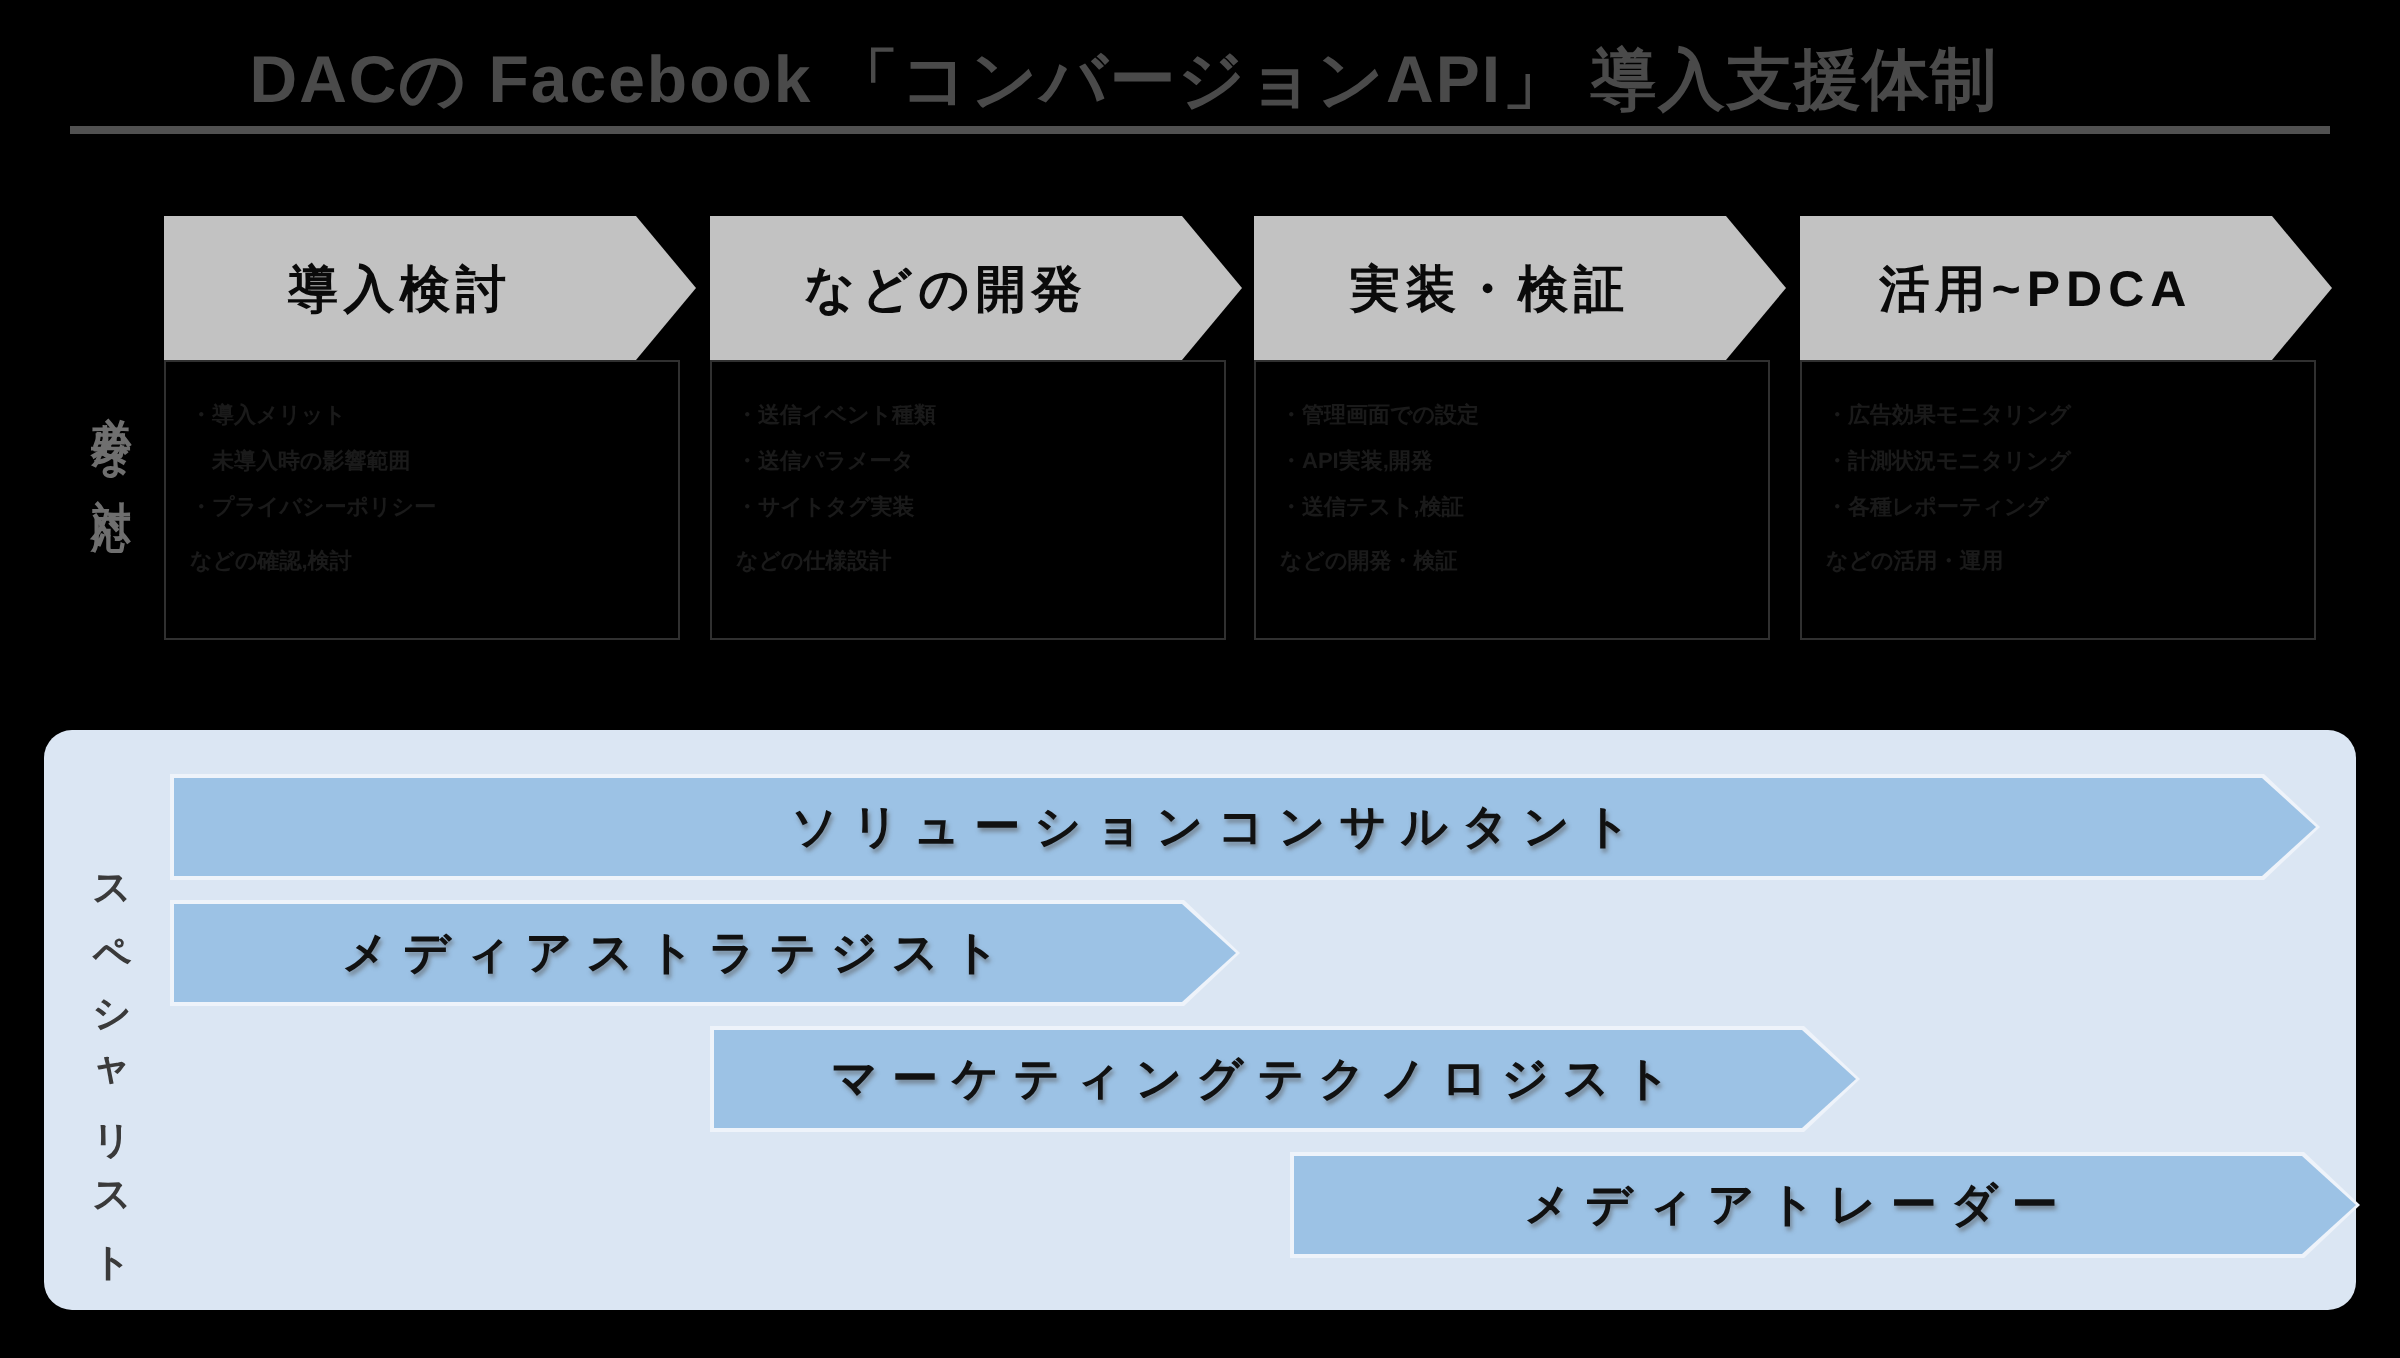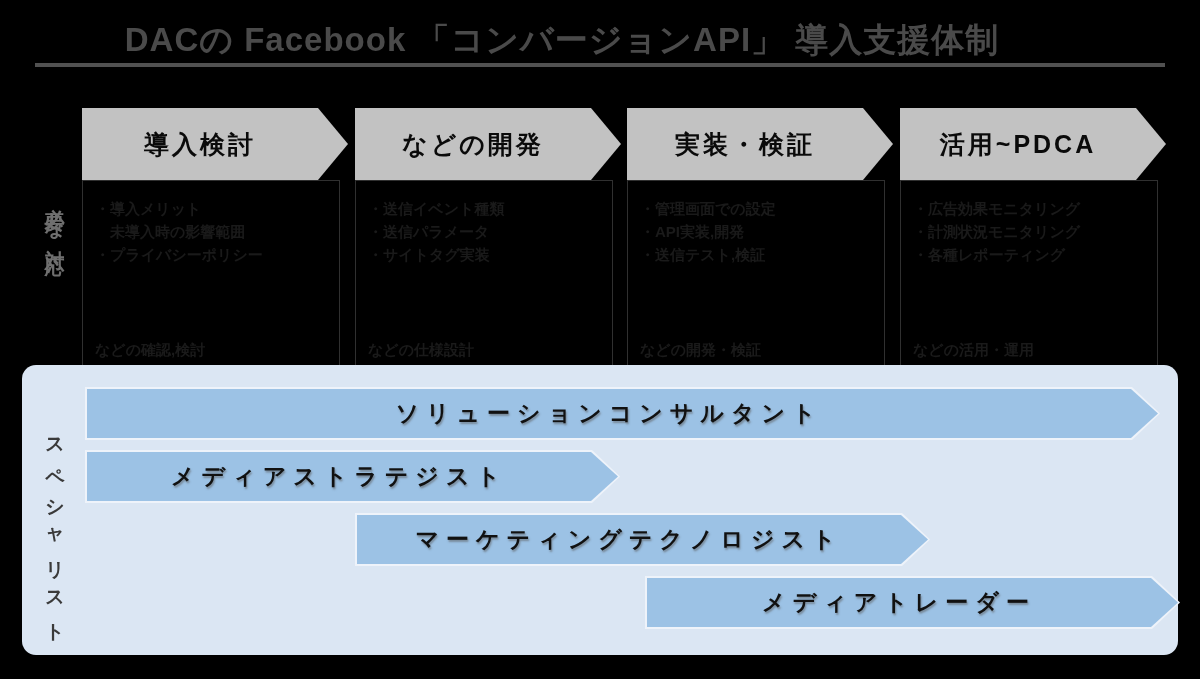--- a/index.html
+++ b/index.html
@@ -21,24 +21,24 @@
   .arrow{
     position:absolute;top:108px;height:72px;width:266px;box-sizing:border-box;
     clip-path:polygon(0 0, calc(100% - 30px) 0, 100% 50%, calc(100% - 30px) 100%, 0 100%);
     background:var(--stage_arrow,#c2c2c2);
     display:flex;align-items:center;justify-content:center;padding-right:30px;
     font-size:25px;font-weight:bold;color:var(--stage_arrow_text,#0a0a0a);letter-spacing:3px;
   }
   .s0{left:82px}.s1{left:355px}.s2{left:627px}.s3{left:900px}
   
   .tbox{
-    position:absolute;top:180px;width:258px;height:208px;box-sizing:border-box;
+    position:absolute;top:180px;width:258px;height:140px;box-sizing:border-box;
     background:var(--task_box_bg,#000);border:1px solid var(--task_box_border,#303030);
     padding:16px 12px;color:var(--task_box_text,#1a1a1a);
-    font-size:15px;font-weight:bold;
+    font-size:11px;font-weight:bold;
   }
   .tbox .line{line-height:23px;white-space:pre-wrap;}
   .tbox .footer{position:absolute;bottom:26px;left:12px;line-height:23px;white-space:pre-wrap;text-align:center;}
   
   .vlabel{
     position:absolute;writing-mode:vertical-rl;text-orientation:upright;
     font-weight:bold;white-space:pre;
   }
   .tasks-label{left:42px;top:192px;font-size:20px;letter-spacing:6px;color:var(--tasks_label_text,#6f6f6f);}
   .spec-label{left:20px;top:60px;font-size:19px;letter-spacing:9px;color:var(--specialists_label_text,#3a3a3a);}

